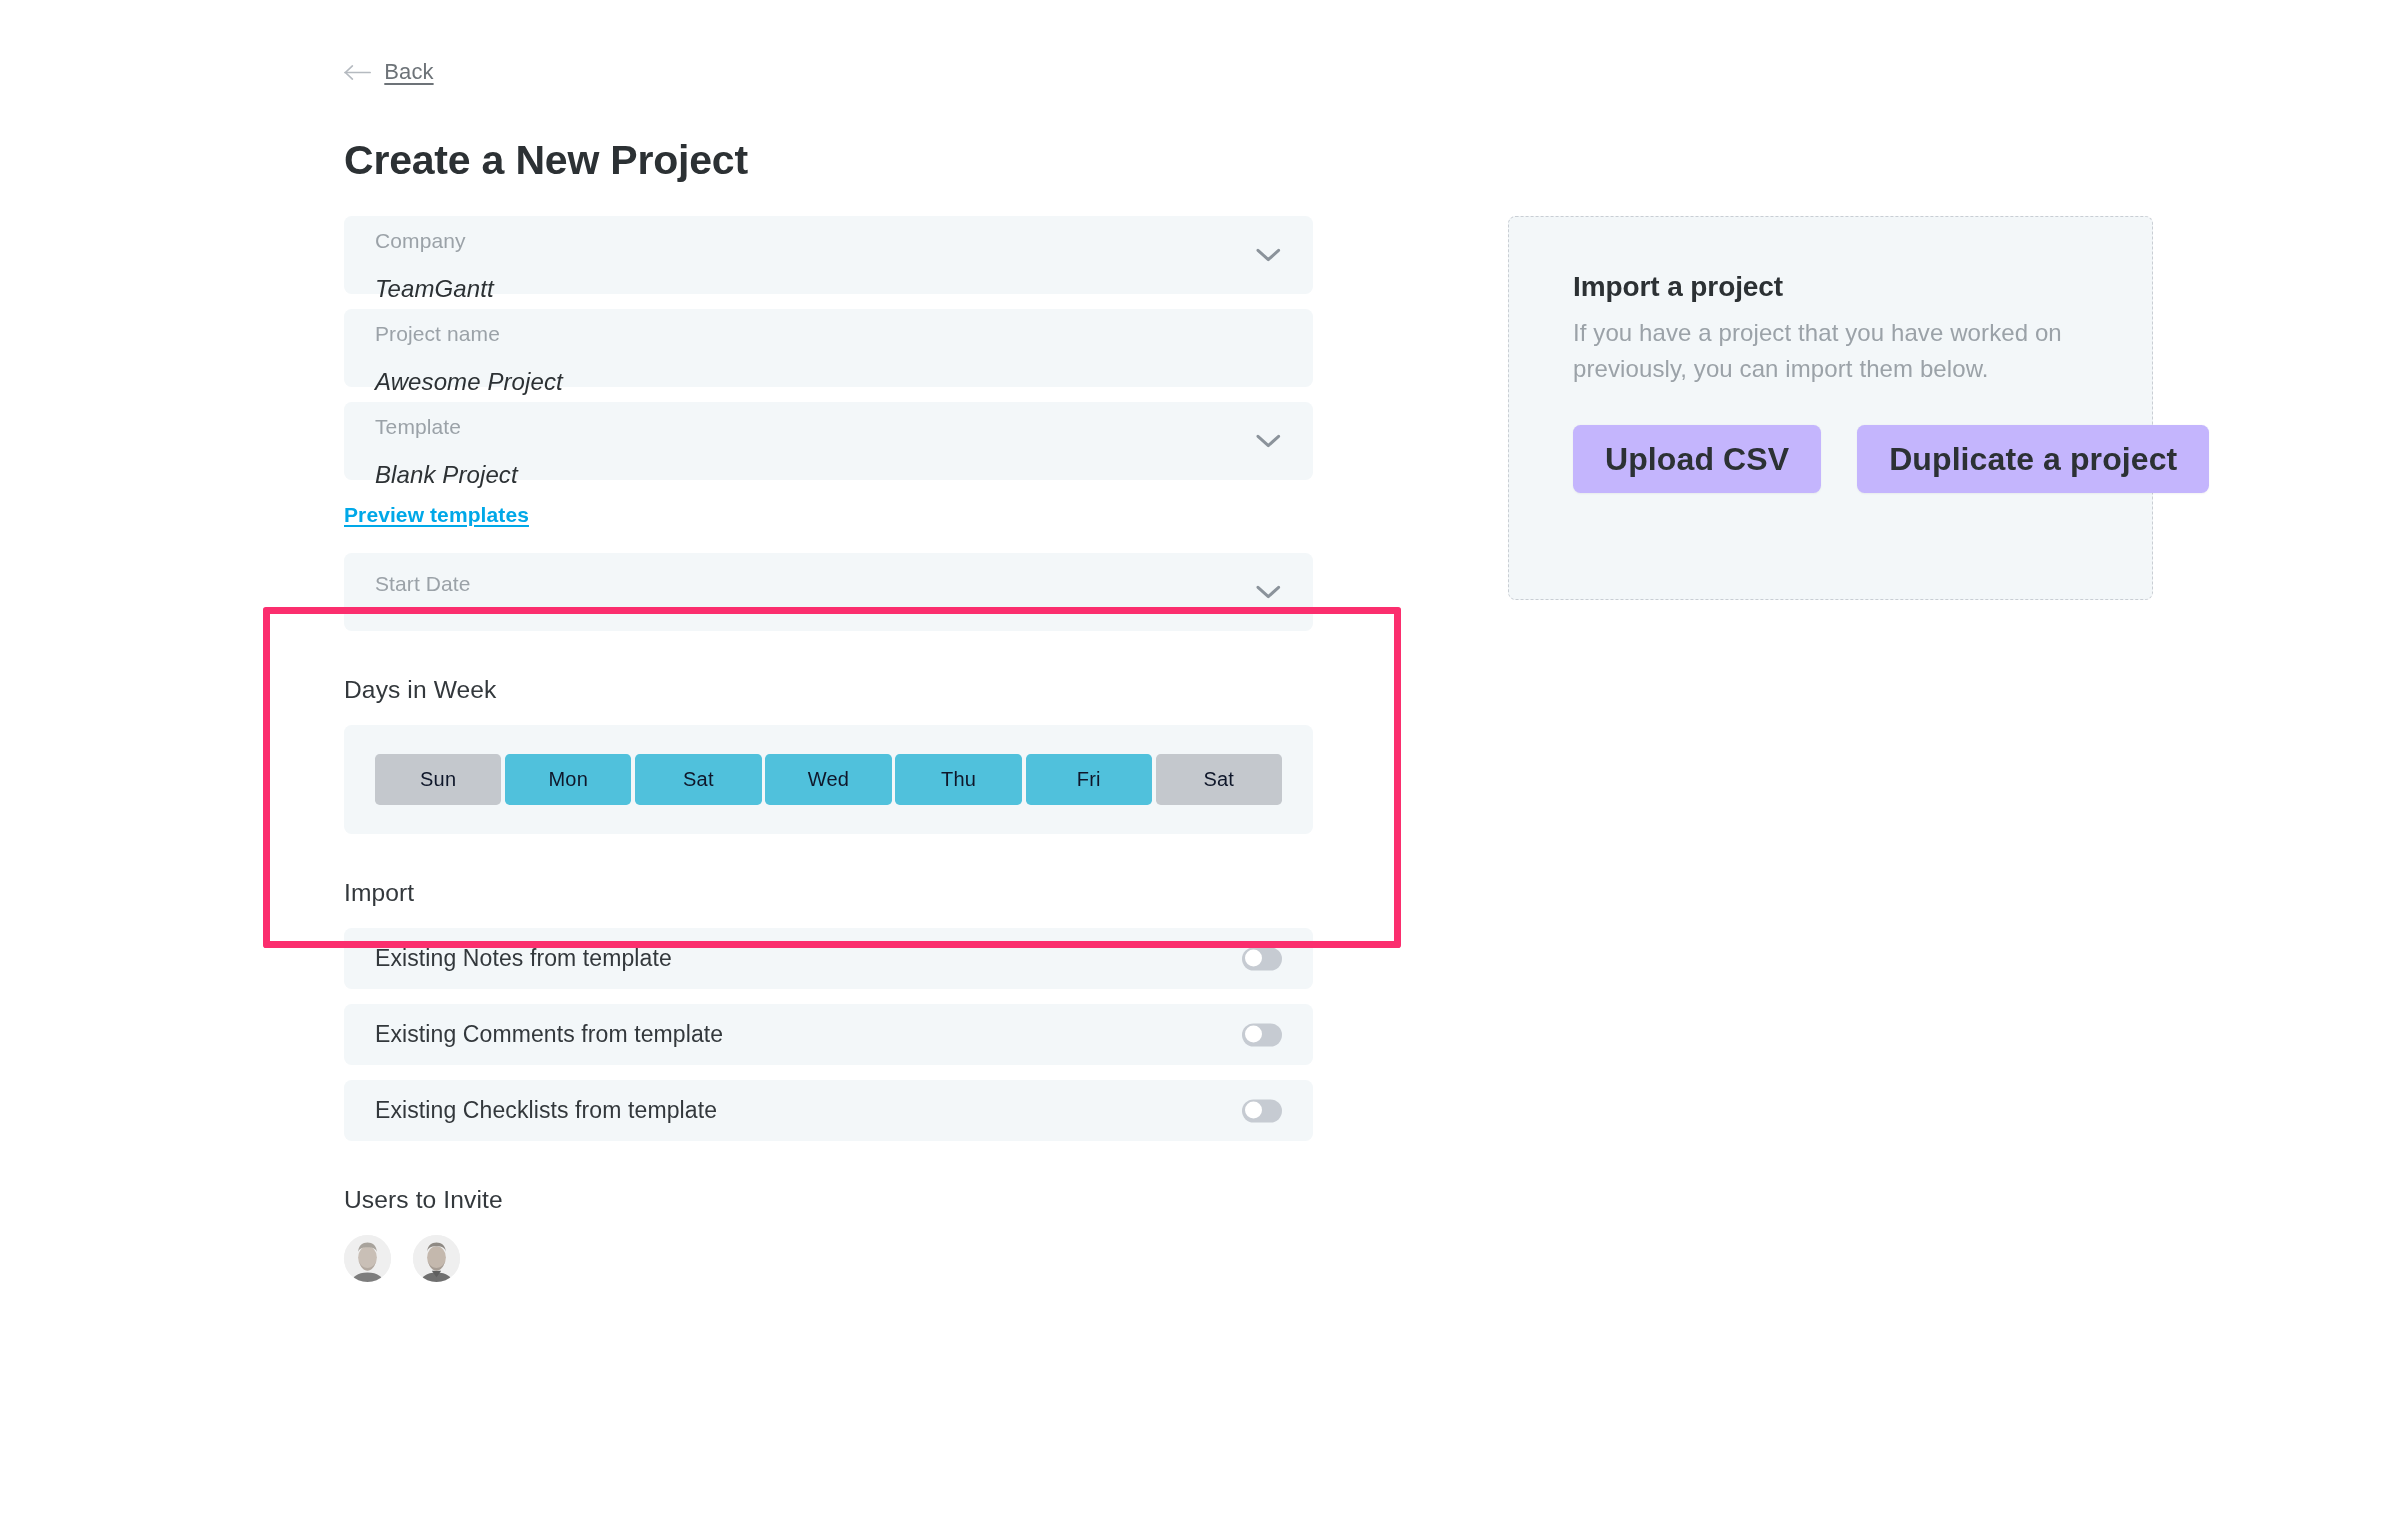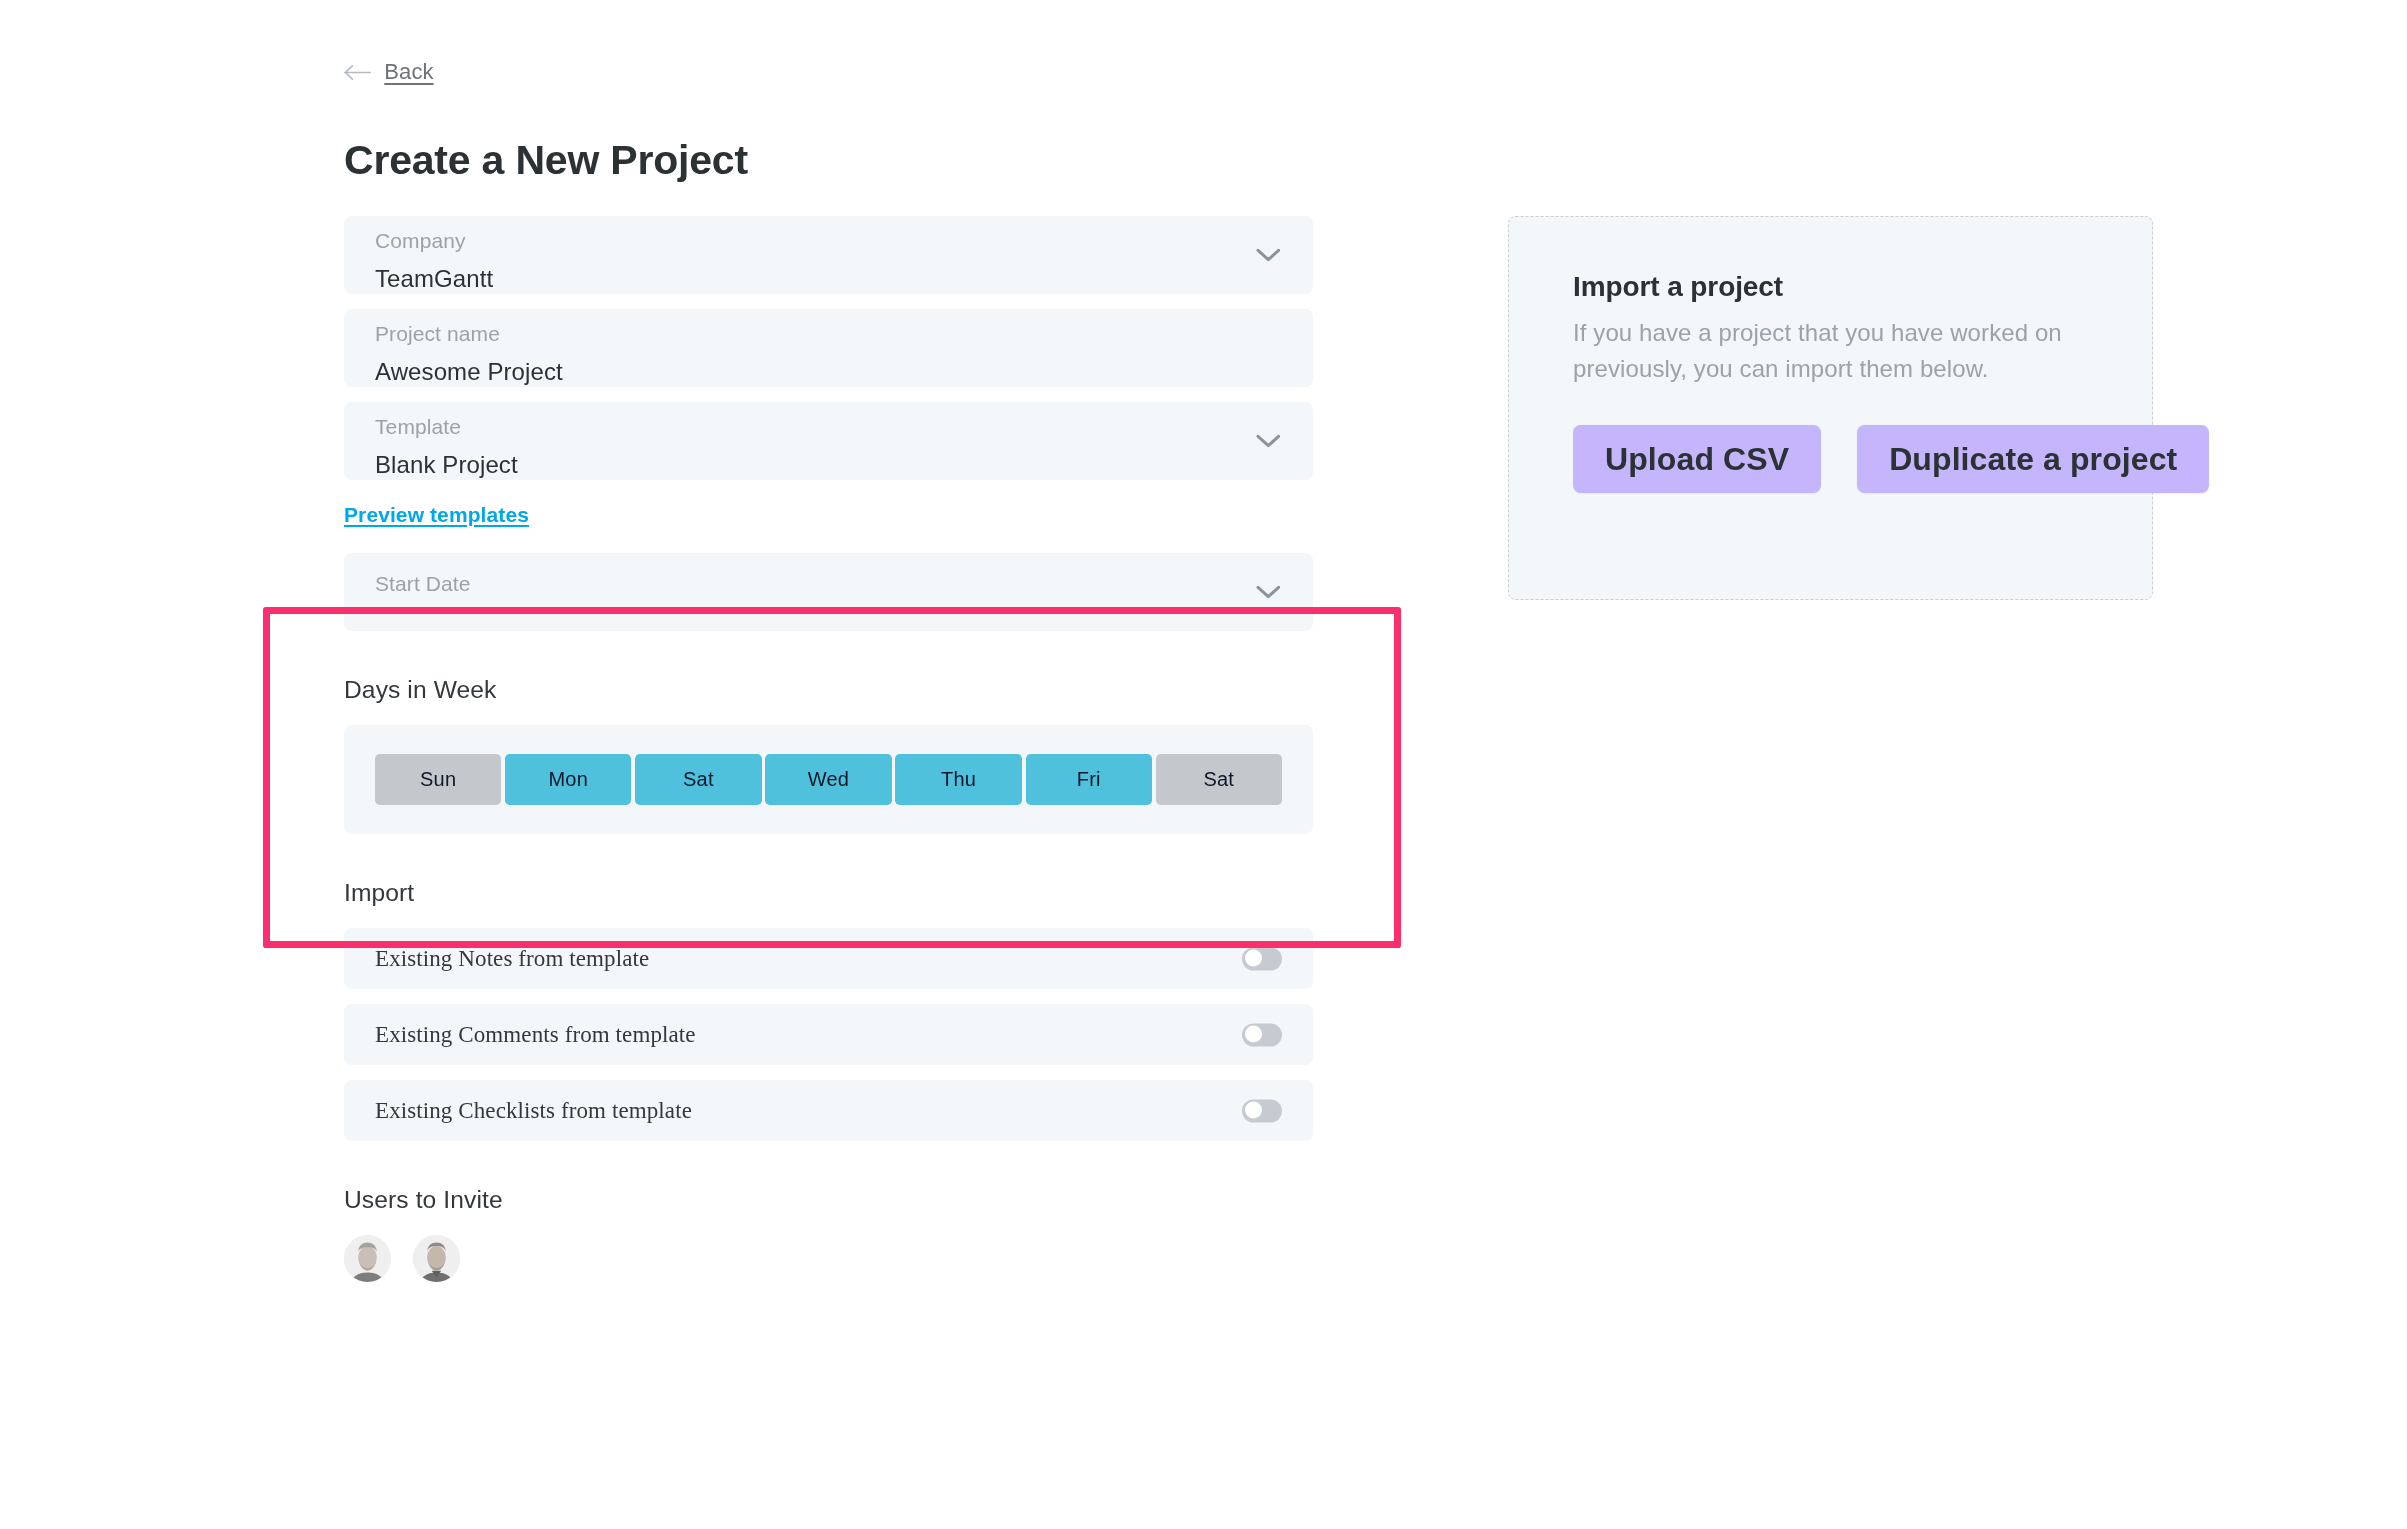--- a/index.html
+++ b/index.html
@@ -65,22 +65,23 @@
   .field-label {
     font-size: 21px;
     color: #9ba2a8;
     line-height: 24.6px;
     letter-spacing: 0.1px;
   }
   .field-value {
     font-size: 24px;
     color: #2c3134;
     line-height: 30px;
-    margin-top: 10px;
-    letter-spacing: 0.1px;
+    margin-top: 20px;
+    letter-spacing: 0.1px;
+    font-style: italic;
   }
   .chev {
     position: absolute;
     right: 32px; top: 50%;
     transform: translateY(-50%);
     width: 24.6px; height: 15px;
     color: #8b939b;
   }
 
   
@@ -157,21 +158,20 @@
   .toggle-row {
     position: relative;
     width: 969px;
     height: 61px;
     background: #f3f7f9;
     border-radius: 7.6px;
     margin-bottom: 15px;
     display: flex;
     align-items: center;
     padding: 0 31px;
-    font-family: Liberation Serif, serif;
   }
   .toggle-label {
     font-size: 23px;
     color: #33383c;
     letter-spacing: 0.1px;
   }
   .toggle {
     position: absolute;
     right: 31px; top: 50%;
     transform: translateY(-50%);

